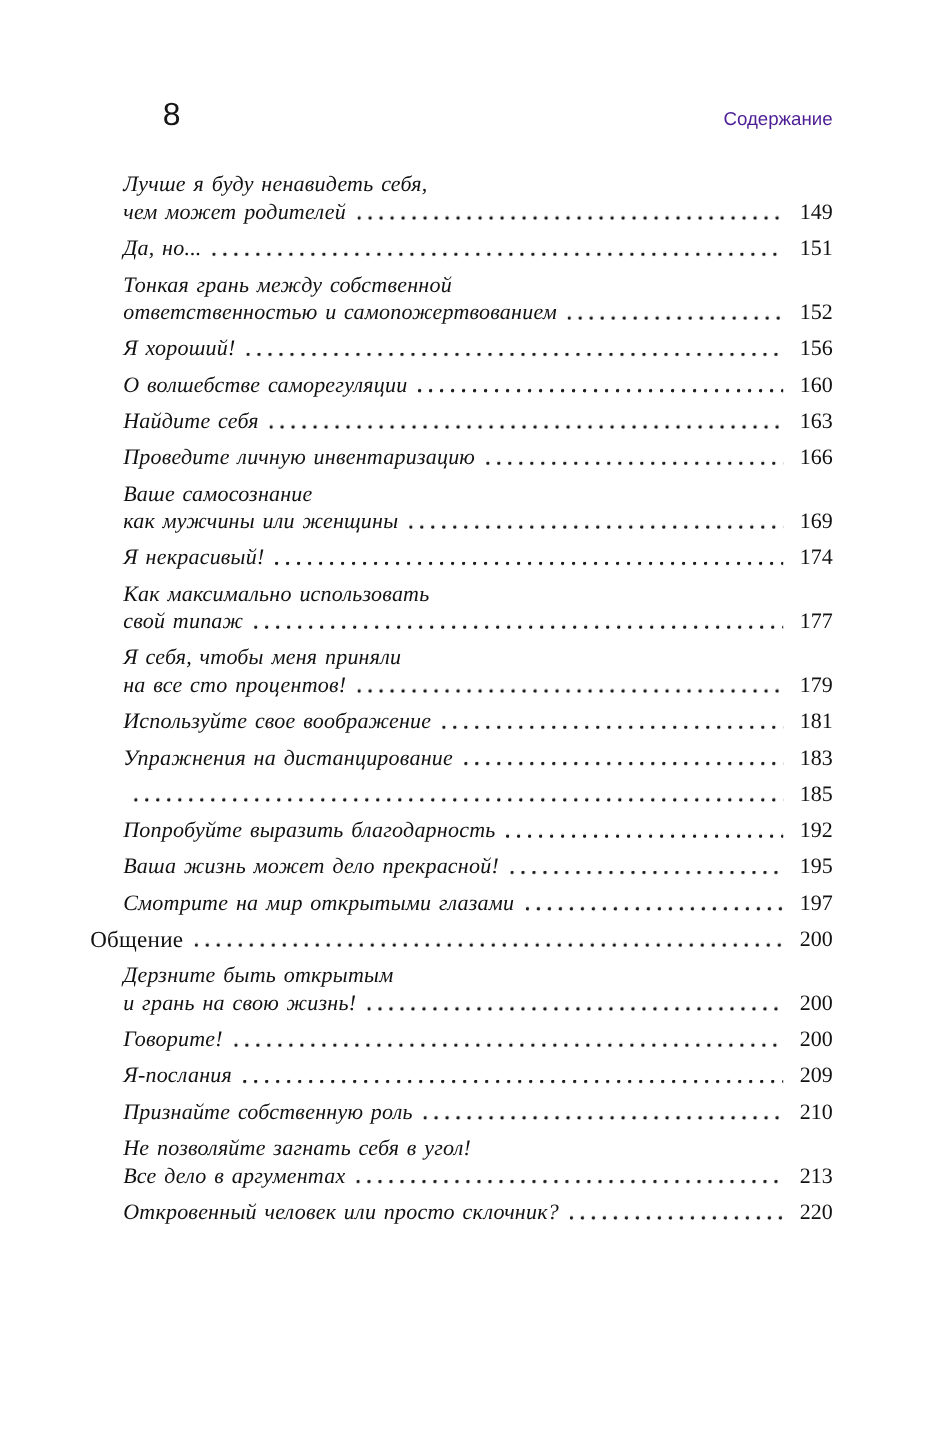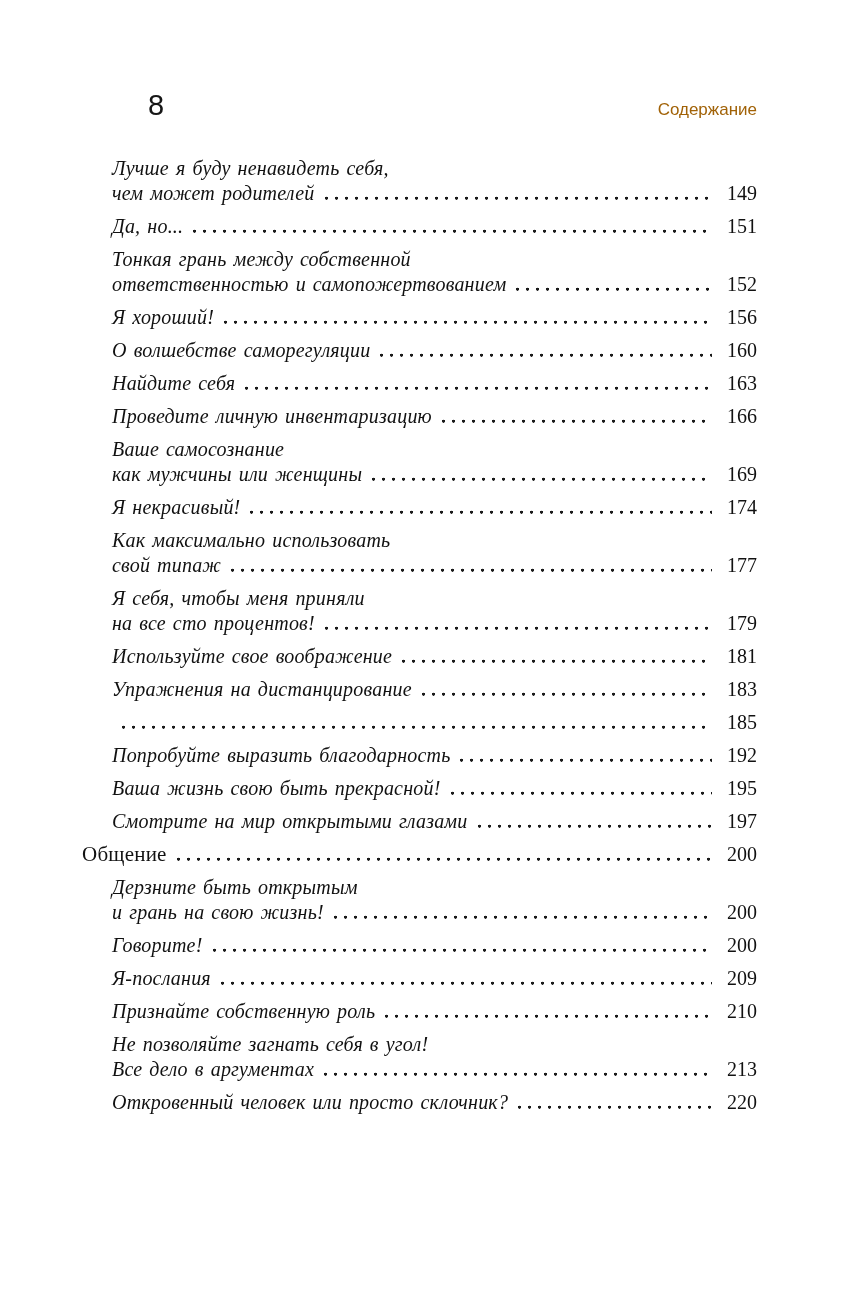--- a/index.html
+++ b/index.html
@@ -19,21 +19,21 @@
   }
   .folio {
     font-family: "Liberation Sans", sans-serif;
     font-size: 29px;
     line-height: 30px;
     color: #161616;
   }
   .running-head {
     font-family: "Liberation Sans", sans-serif;
     font-size: 17px;
-    color: #a16207;
+    color: #4c1d95;
   }
   .toc {
     padding: 36px 87px 0 82px;
   }
   .entry { margin-bottom: 8px; }
   .entry.sub {
     padding-left: 30px;
     font-style: italic;
   }
   .entry.chapter {
@@ -191,21 +191,21 @@
     </div>
     <div class="entry sub">
       <div class="line">
         <span class="title">Попробуйте выразить благодарность</span>
         <span class="dots"></span>
         <span class="pg">192</span>
       </div>
     </div>
     <div class="entry sub">
       <div class="line">
-        <span class="title">Ваша жизнь свою быть прекрасной!</span>
+        <span class="title">Ваша жизнь может дело прекрасной!</span>
         <span class="dots"></span>
         <span class="pg">195</span>
       </div>
     </div>
     <div class="entry sub">
       <div class="line">
         <span class="title">Смотрите на мир открытыми глазами</span>
         <span class="dots"></span>
         <span class="pg">197</span>
       </div>

